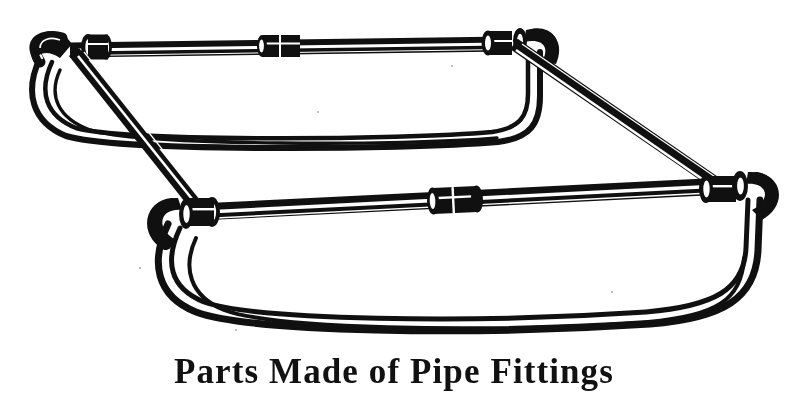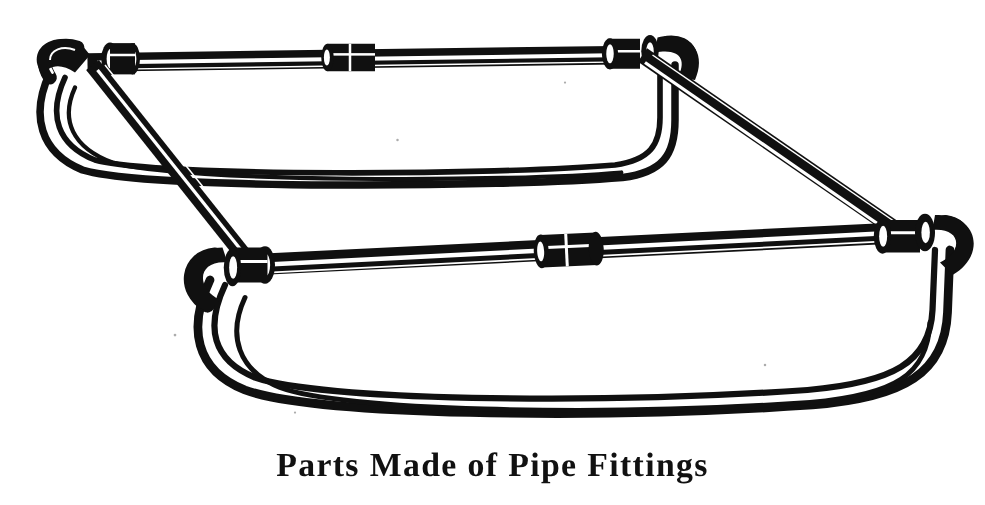--- a/index.html
+++ b/index.html
@@ -28,21 +28,21 @@
     height: 404px;
     display: block;
   }
   #caption {
     position: absolute;
     left: 0;
     top: 355px;
     width: 788px;
     text-align: center;
     font-family: "Liberation Serif", "DejaVu Serif", serif;
-    font-size: 27px;
+    font-size: 35px;
     line-height: 34px;
     font-weight: 700;
     letter-spacing: 1.1px;
     color: #111111;
     white-space: nowrap;
   }
 </style>
 </head>
 <body>
 

